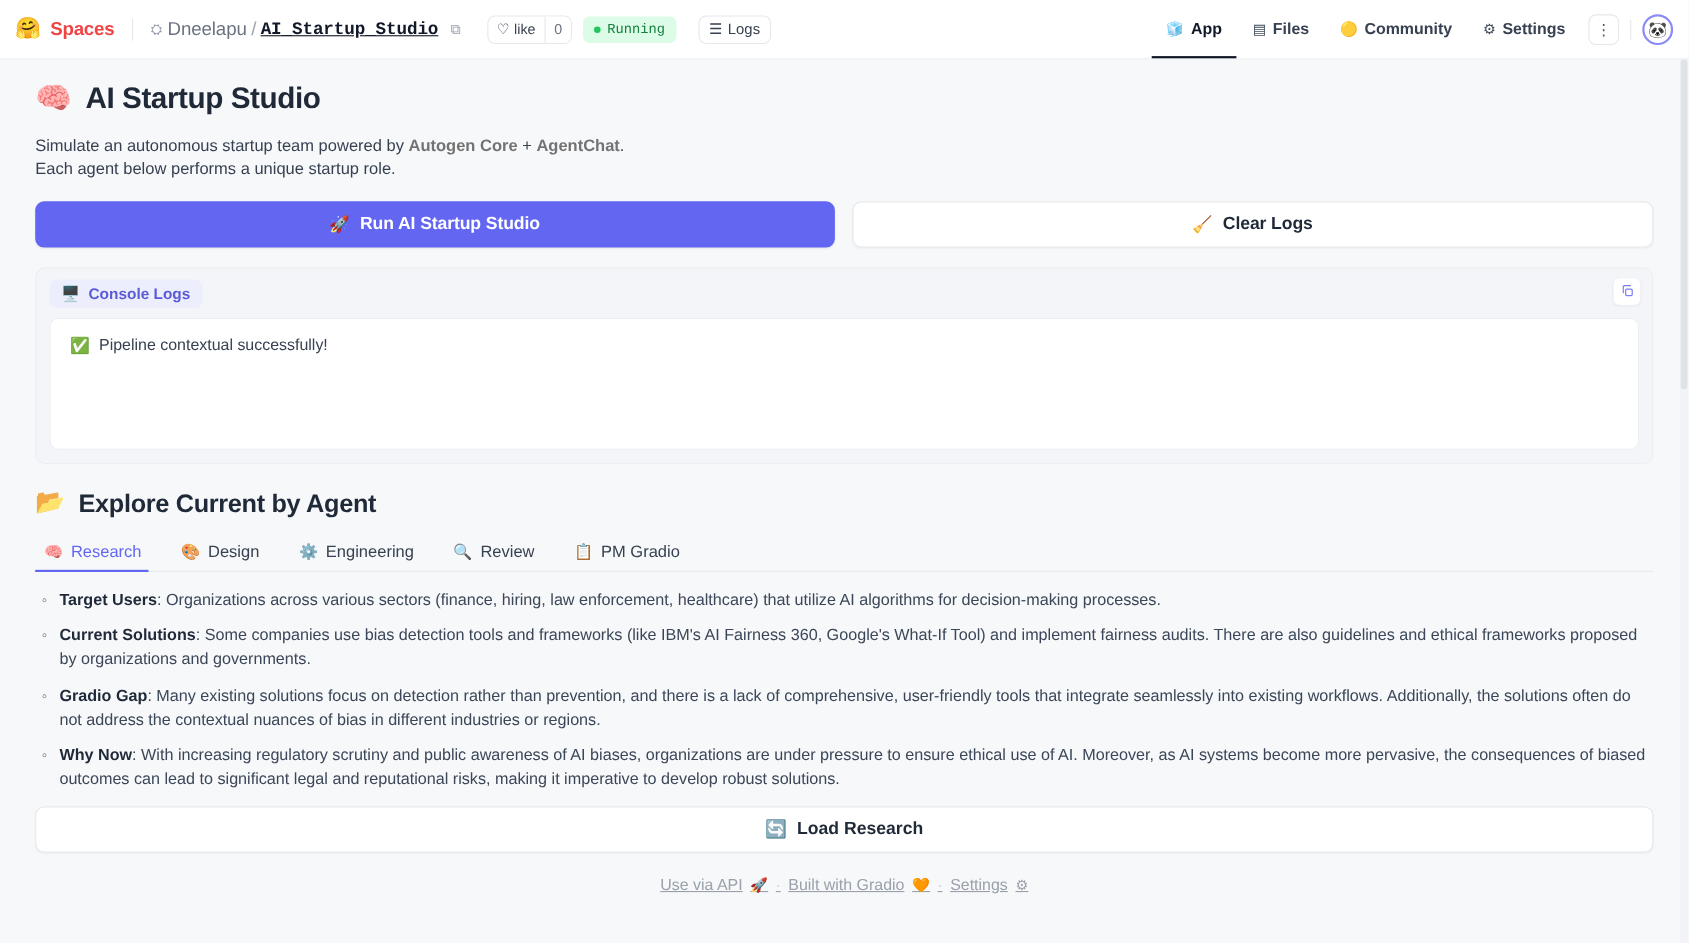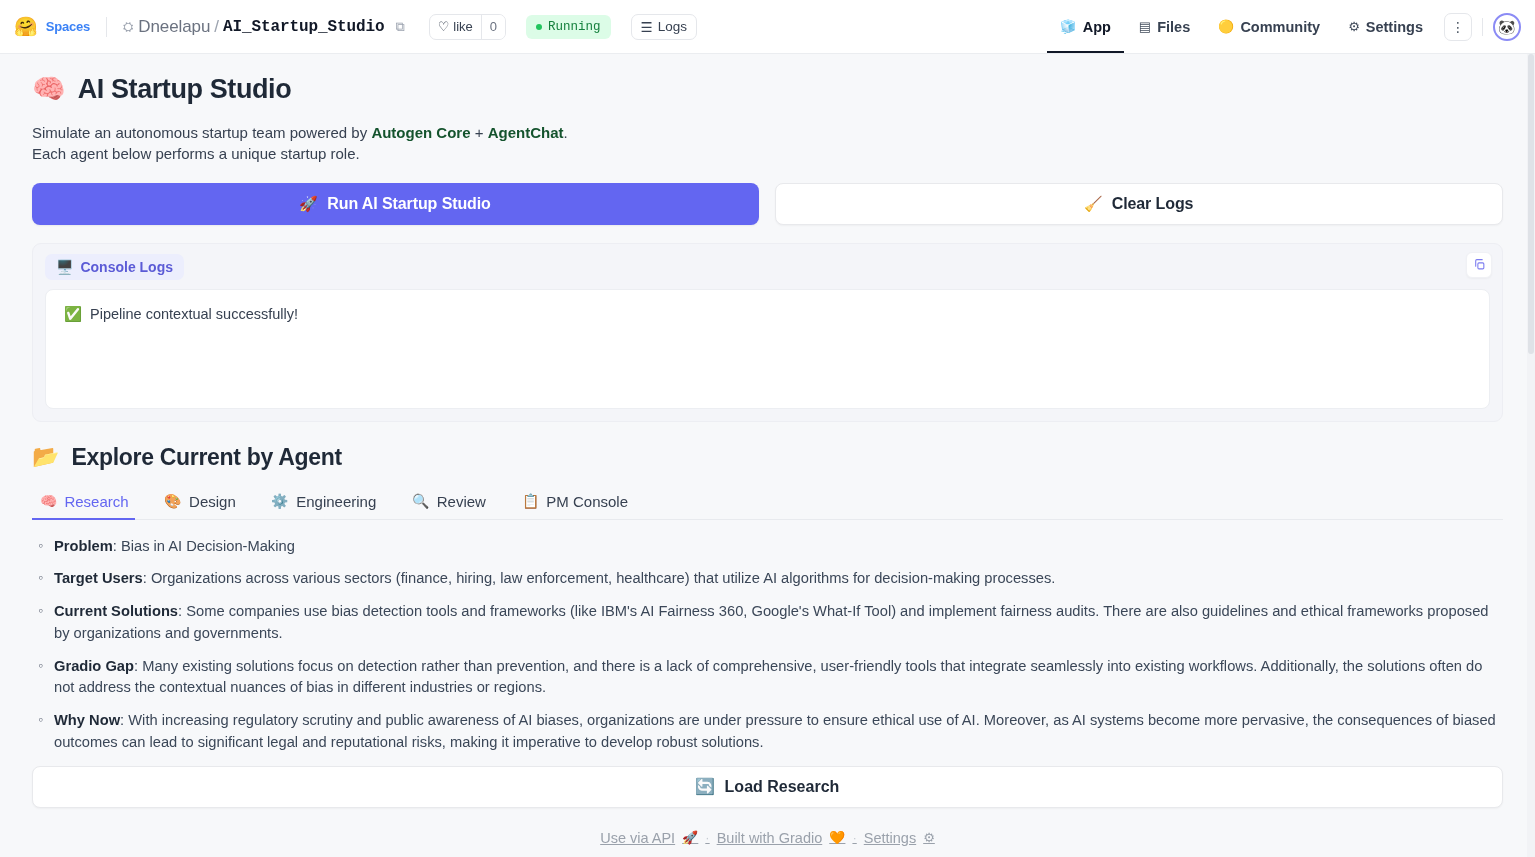--- a/index.html
+++ b/index.html
@@ -20,36 +20,37 @@
     border-bottom: 1px solid #ebedf0;
     display: flex;
     align-items: center;
     padding: 0 14px 0 14px;
     position: relative;
   }
   .hdr-left { display: flex; align-items: center; gap: 10px; flex: 0 0 auto; }
   .brand { display: flex; align-items: center; gap: 8px; }
   .brand-emoji { font-size: 19px; line-height: 1; }
   .brand-text {
-    font-size: 13px; font-weight: 700; color: #3b82f6; letter-spacing: -0.2px;
+    font-size: 17px; font-weight: 700; color: #ef4444; letter-spacing: -0.2px;
   }
   .hdr-divider {
     width: 1px; height: 20px; background: #e5e7eb; margin: 0 6px;
   }
   .repo-path {
     display: flex; align-items: center; gap: 3px;
     font-size: 17px; color: #6b7280; letter-spacing: -0.1px;
   }
   .repo-icon { font-size: 13px; color: #9ca3af; margin-right: 2px; }
   .repo-owner { color: #6b7280; }
   .repo-sep { color: #9ca3af; margin: 0 1px; }
   .repo-name {
     color: #111827; font-weight: 700;
     font-family: "Liberation Mono", "DejaVu Sans Mono", monospace;
     font-size: 16px;
+    text-decoration: underline;
   }
   .copy-path-icon {
     margin-left: 8px; color: #9ca3af; font-size: 13px; cursor: pointer;
     display: inline-flex; align-items: center;
   }
   .like-group {
     display: flex; align-items: stretch; margin-left: 14px;
     border: 1px solid #e5e7eb; border-radius: 7px; overflow: hidden;
     height: 26px; background: #fff;
   }
@@ -57,21 +58,21 @@
     display: flex; align-items: center; gap: 4px;
     padding: 0 8px; font-size: 13px; color: #374151; cursor: pointer;
   }
   .like-count {
     display: flex; align-items: center; justify-content: center;
     padding: 0 8px; font-size: 13px; color: #6b7280;
     border-left: 1px solid #e5e7eb; background: #fff; min-width: 22px;
   }
   .running-badge {
     display: flex; align-items: center; gap: 6px;
-    margin-left: 10px; height: 24px; padding: 0 10px;
+    height: 24px; padding: 0 10px;
     background: #dcfce7; border-radius: 6px;
     font-size: 12.5px; color: #15803d;
     font-family: "Liberation Mono", "DejaVu Sans Mono", monospace;
   }
   .running-dot {
     width: 6px; height: 6px; border-radius: 50%; background: #22c55e;
   }
   .logs-btn {
     display: flex; align-items: center; gap: 5px;
     margin-left: 10px; height: 26px; padding: 0 9px;
@@ -123,21 +124,21 @@
   .app-title .title-emoji { font-size: 27px; line-height: 1; }
   .app-title h1 {
     margin: 0; font-size: 27px; font-weight: 700;
     color: #1f2937; letter-spacing: -0.4px;
   }
 
   .app-desc {
     margin-top: 17px;
     font-size: 15px; color: #374151; line-height: 1.42;
   }
-  .app-desc b { font-weight: 700; color: #14532d; }
+  .app-desc b { font-weight: 700; color: #737373; }
 
   
   .btn-row {
     display: flex; gap: 16px; margin-top: 18px;
   }
   .btn {
     flex: 1; height: 42px; border-radius: 8px;
     display: flex; align-items: center; justify-content: center; gap: 9px;
     font-size: 16px; font-weight: 700; cursor: pointer;
     border: none; letter-spacing: -0.1px;
@@ -396,26 +397,25 @@
     <div class="tab">
       <span class="tab-ico">⚙️</span>
       <span>Engineering</span>
     </div>
     <div class="tab">
       <span class="tab-ico">🔍</span>
       <span>Review</span>
     </div>
     <div class="tab">
       <span class="tab-ico">📋</span>
-      <span>PM Console</span>
+      <span>PM Gradio</span>
     </div>
   </div>
 
   <ul class="content-list">
-    <li><b>Problem</b><span>: Bias in AI Decision-Making</span></li>
     <li><b>Target Users</b><span>: Organizations across various sectors (finance, hiring, law enforcement, healthcare) that utilize AI algorithms for decision-making processes.</span></li>
     <li><b>Current Solutions</b><span>: Some companies use bias detection tools and frameworks (like IBM's AI Fairness 360, Google's What-If Tool) and implement fairness audits. There are also guidelines and ethical frameworks proposed by organizations and governments.</span></li>
     <li><b>Gradio Gap</b><span>: Many existing solutions focus on detection rather than prevention, and there is a lack of comprehensive, user-friendly tools that integrate seamlessly into existing workflows. Additionally, the solutions often do not address the contextual nuances of bias in different industries or regions.</span></li>
     <li><b>Why Now</b><span>: With increasing regulatory scrutiny and public awareness of AI biases, organizations are under pressure to ensure ethical use of AI. Moreover, as AI systems become more pervasive, the consequences of biased outcomes can lead to significant legal and reputational risks, making it imperative to develop robust solutions.</span></li>
   </ul>
 
   <div class="load-btn">
     <span class="btn-ico">🔄</span>
     <span>Load Research</span>
   </div>

